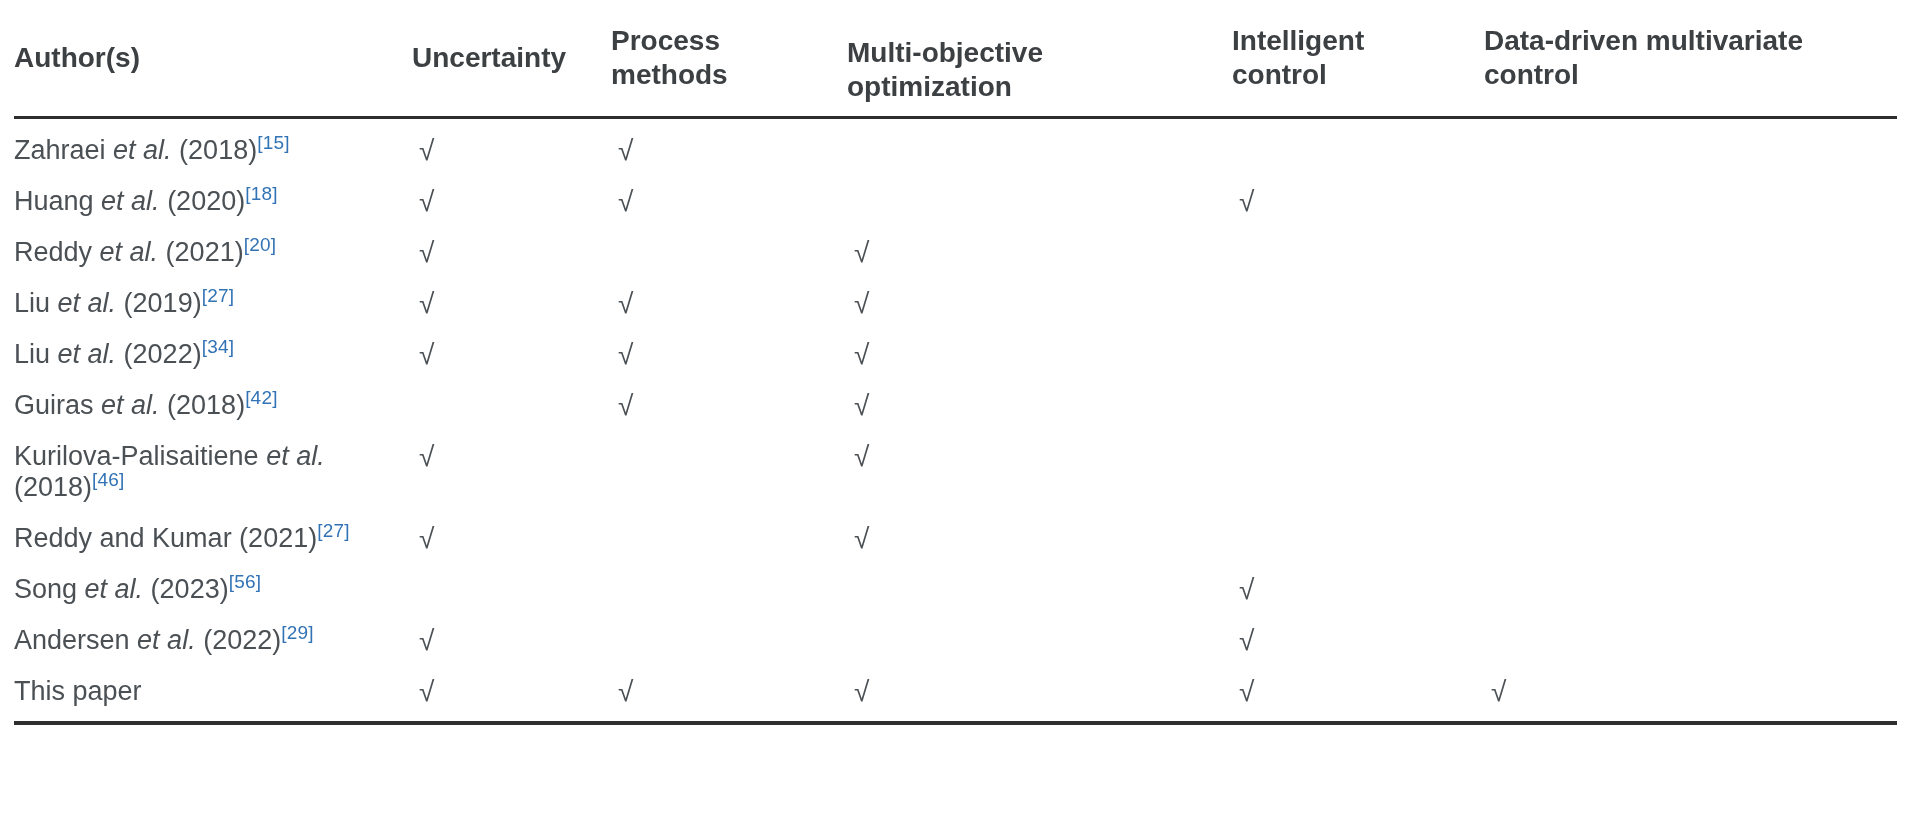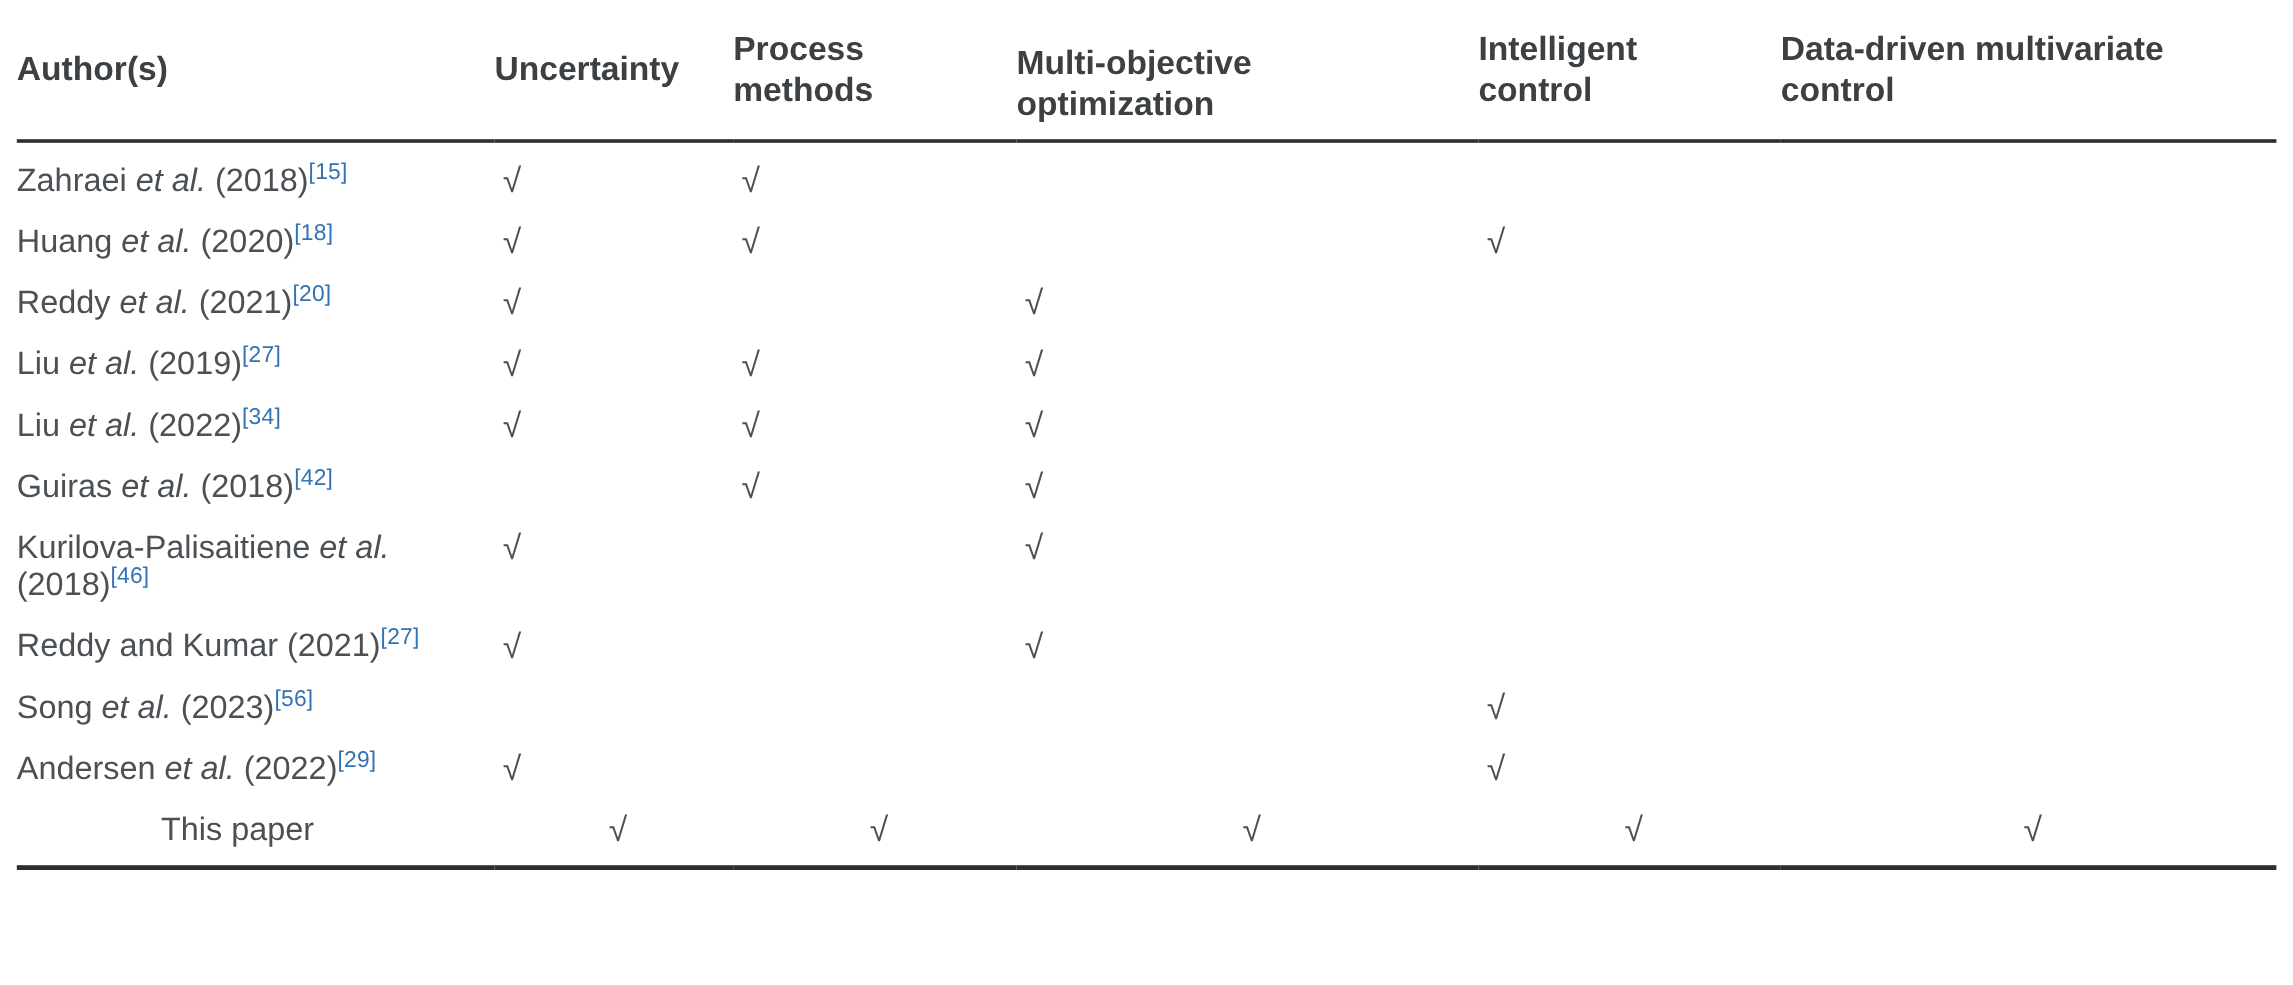--- a/index.html
+++ b/index.html
@@ -37,21 +37,21 @@
   th.col4 .hdr{max-width:170px;}
   th.col5 .hdr{max-width:345px;}
   tbody td{
     font-size:27px;
     line-height:31px;
     vertical-align:top;
     padding:10px 0 10px 0;
   }
   tbody td.check-cell{padding-left:7px;font-size:28px;}
   tbody tr:first-child td{padding-top:16px;}
-  tbody tr:last-child td{padding-bottom:14px;text-align:center;}
+  tbody tr:last-child td{padding-bottom:14px;}
   tbody{border-bottom:4px solid var(--rule);}
   em{font-style:italic;}
   sup.cite{
     color:var(--citation-blue);
     font-size:19px;
     line-height:0;
     vertical-align:super;
     letter-spacing:0.2px;
   }
   td.author-cell{padding-right:30px;}

